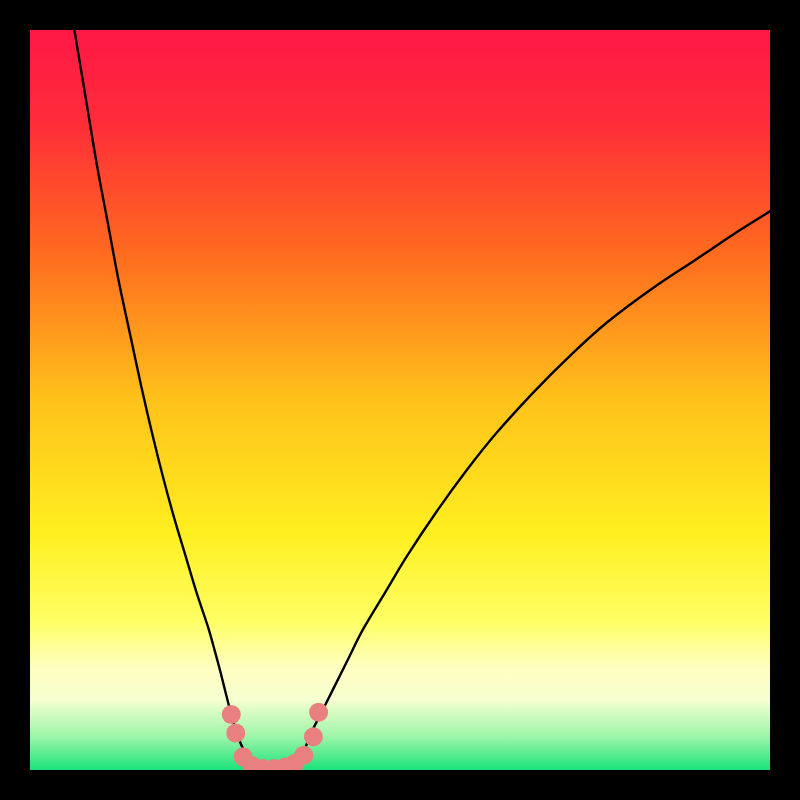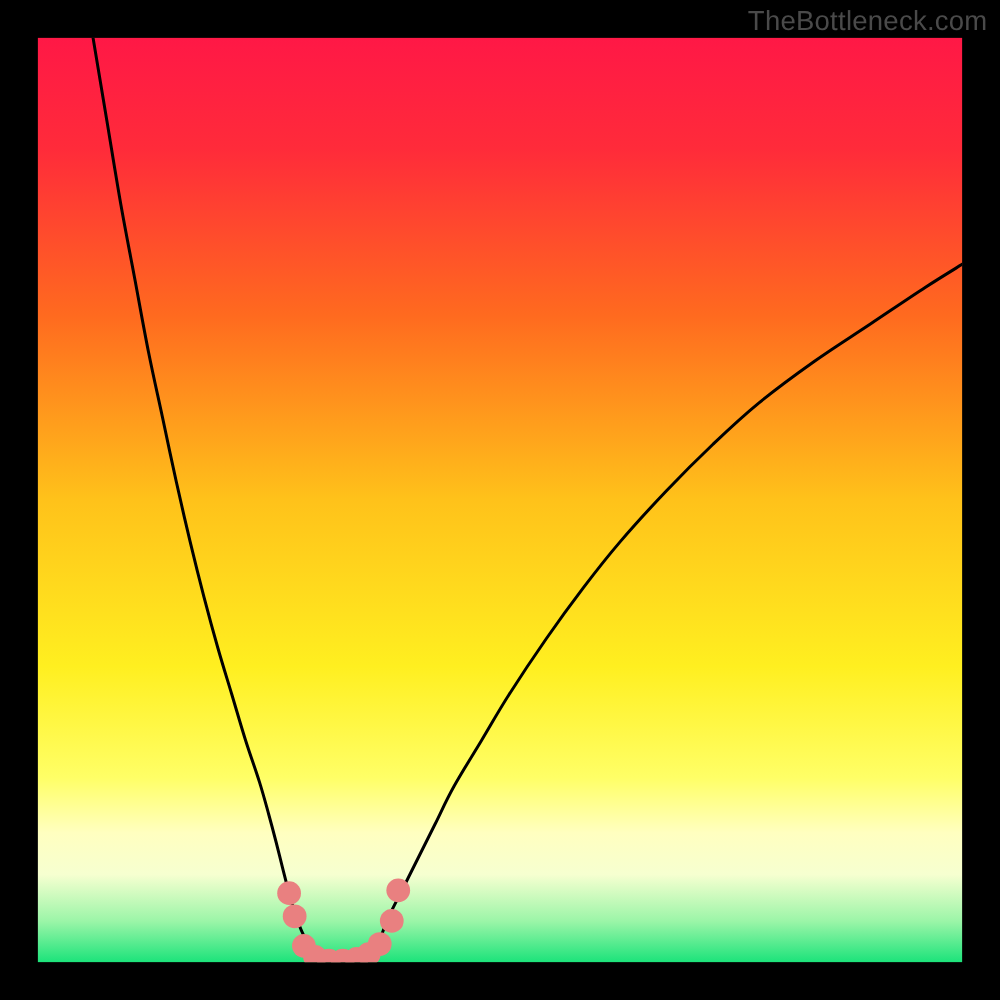--- a/index.html
+++ b/index.html
@@ -72,15 +72,14 @@
           <circle cx="244.20000000000002" cy="738.52" r="9.5" fill="#e98080"></circle>
           <circle cx="255.29999999999998" cy="737.04" r="9.5" fill="#e98080"></circle>
           <circle cx="264.92" cy="733.34" r="9.5" fill="#e98080"></circle>
           <circle cx="273.8" cy="725.2" r="9.5" fill="#e98080"></circle>
           <circle cx="283.41999999999996" cy="706.7" r="9.5" fill="#e98080"></circle>
           <circle cx="288.6" cy="682.28" r="9.5" fill="#e98080"></circle>
         </g>
     </svg>
   </div>
 
-  <div class="watermark">TheBottleneck.com</div>
 
 </div>
 
 </body></html>

